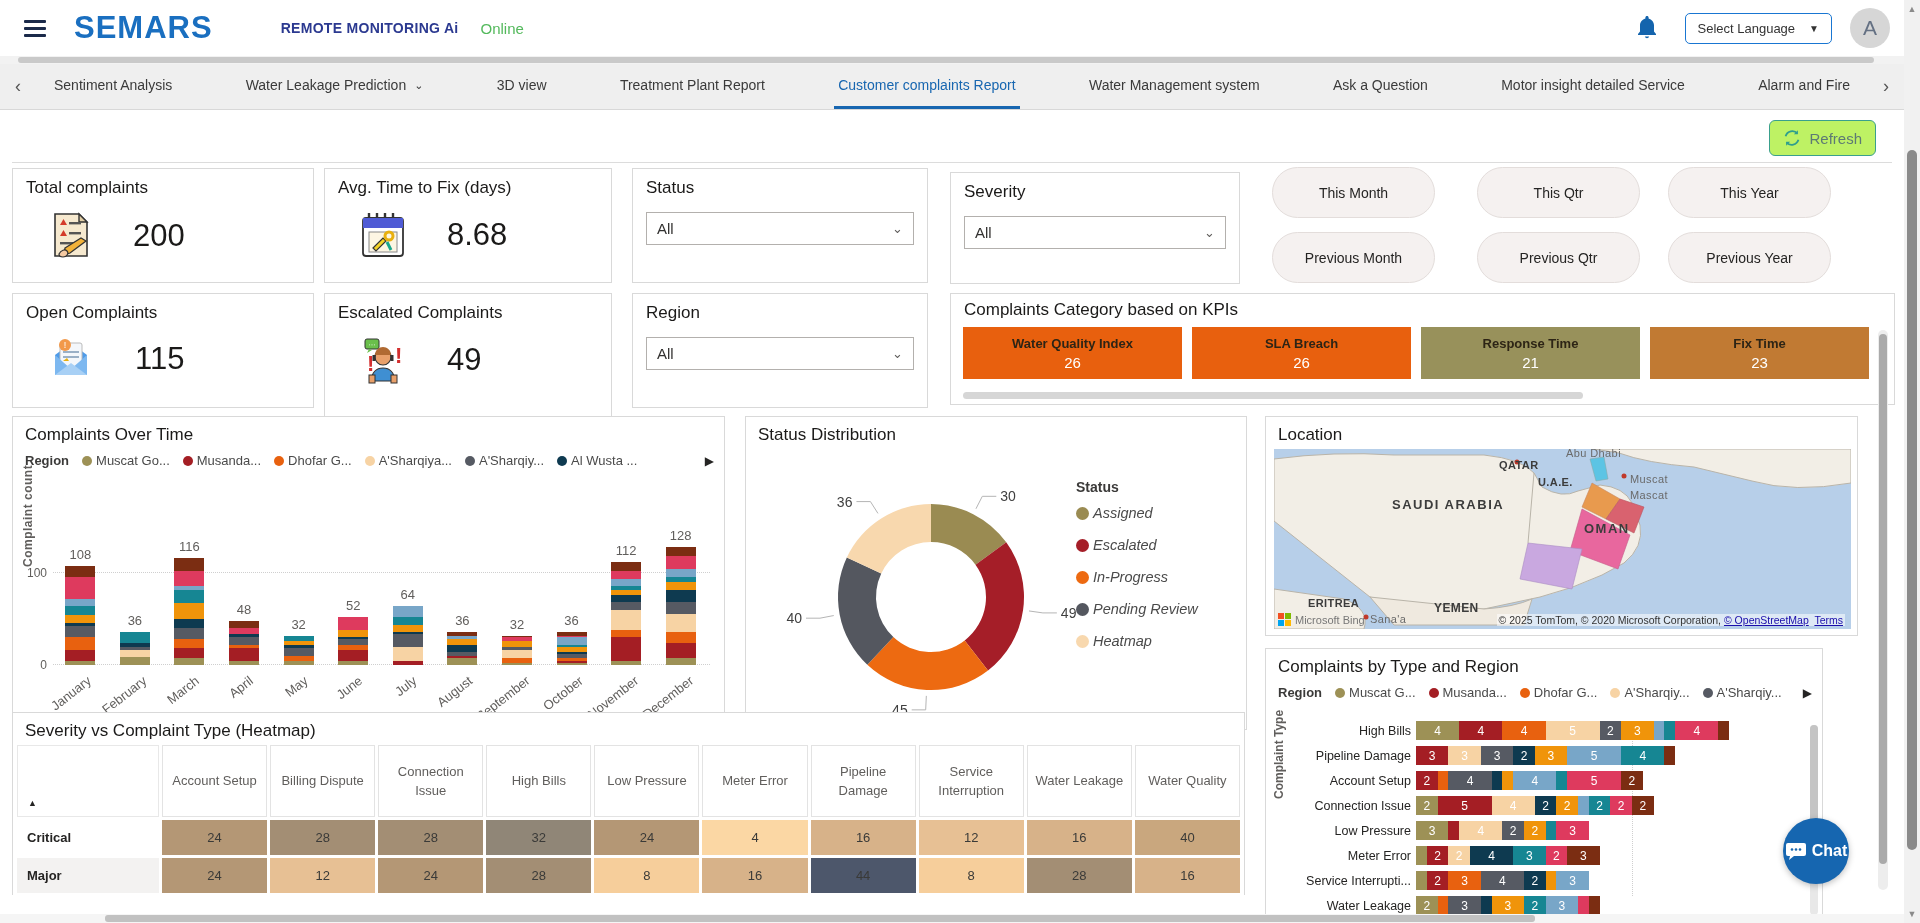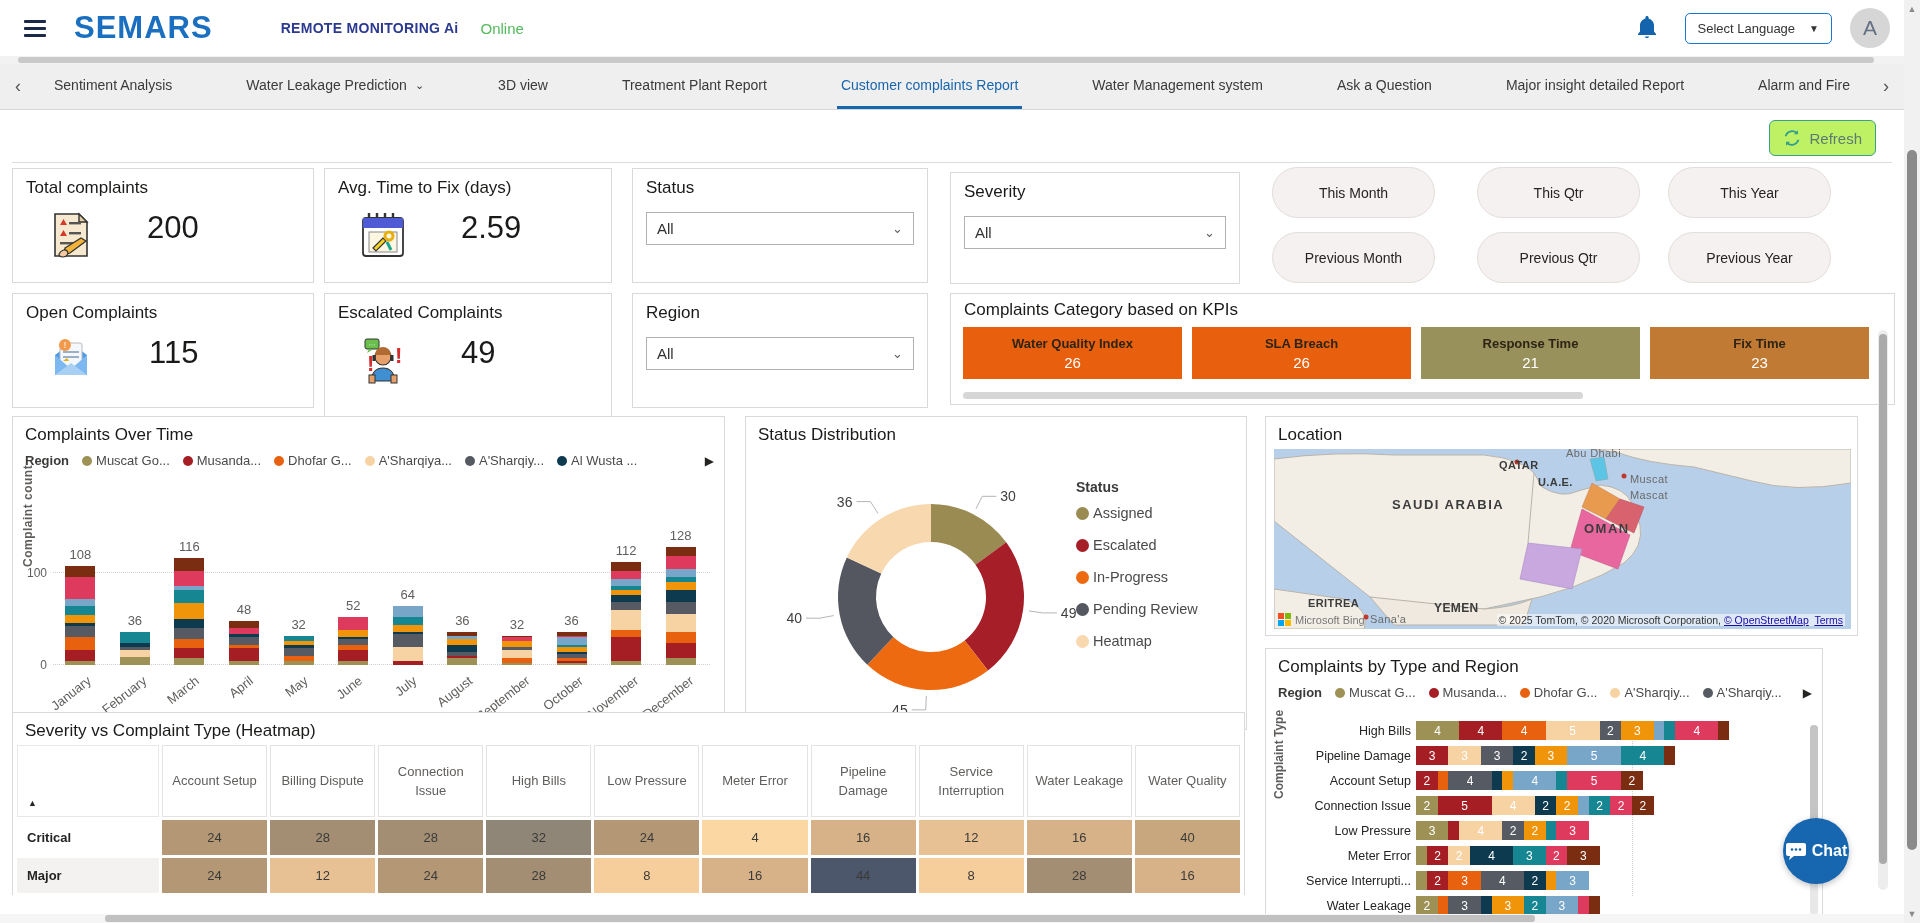--- a/index.html
+++ b/index.html
@@ -38,21 +38,21 @@
 
   
   #refresh { top:120px; right:44px; height:36px; display:flex; align-items:center; gap:8px;
      border:1px solid #3aa08d; border-radius:6px; padding:0 13px; background:#bef264; cursor:pointer;
      font-size:15px; color:#5d7a74; }
   #divider { left:12px; top:162px; width:1880px; height:1px; background:#dcdcdc; }
 
   
   .card { position:absolute; background:#fff; border:1px solid #d9d9d9; }
   .card .ctitle { font-size:17px; color:#1b1a19; padding:9px 0 0 13px; }
-  .kpi-body { display:flex; align-items:flex-start; justify-content:flex-start; gap:30px; padding:12px 0 0 34px; }
+  .kpi-body { display:flex; align-items:center; justify-content:flex-start; gap:16px; padding:12px 0 0 34px; }
   .kpi-value { font-size:31px; color:#1b1a19; margin-left:24px; }
   .filter-body { padding:14px 13px 0 13px; }
   .select { display:flex; align-items:center; justify-content:space-between; border:1px solid #b3b0ad;
      padding:7px 10px; font-size:15px; color:#323130; cursor:pointer; background:#fff; }
   .select .chev { color:#605e5c; font-size:13px; }
 
   
   .pillbtn { position:absolute; width:163px; height:51px; border-radius:26px; background:#f5f1f0;
      border:1px solid #e3dddb; display:flex; align-items:center; justify-content:center;
      font-size:14px; color:#252423; cursor:pointer; }
@@ -84,21 +84,21 @@
   .ot-month { position:absolute; font-size:13px; color:#605e5c; white-space:nowrap;
      transform:translateX(-90%) rotate(-38deg); transform-origin:100% 0; }
   .axis-label-y { position:absolute; left:8px; top:150px; transform:rotate(-90deg); transform-origin:left top;
      font-size:12px; font-weight:700; color:#605e5c; letter-spacing:.5px; white-space:nowrap; }
   .axis-label-x { position:absolute; bottom:4px; width:100%; text-align:center; font-size:13px; color:#605e5c; }
 
   
   #donut-wrap { position:absolute; left:0; top:40px; }
   #donut-legend { position:absolute; left:330px; top:62px; }
   #donut-legend .ltitle { font-weight:700; font-size:14px; color:#3b3a39; margin-bottom:10px; }
-  #donut-legend .litem { margin-bottom:16px; font-size:14.5px; color:#4a4a4a; }
+  #donut-legend .litem { margin-bottom:16px; font-size:14.5px; color:#4a4a4a;font-style:italic; }
   .dlabel { font-size:14px; fill:#3f3f3f; }
   .dline { stroke:#b5b5b5; fill:none; stroke-width:1; }
 
   
   #map-panel { left:1265px; top:416px; width:593px; height:220px; }
   #map-area { position:absolute; left:8px; top:32px; width:577px; height:180px; background:#b7cfe9; overflow:hidden; }
   .map-label { position:absolute; color:#3c3c3c; font-weight:700; white-space:nowrap; }
   .map-label.gray { color:#6a6a6a; font-weight:400; }
   #map-attr { position:absolute; right:6px; bottom:3px; font-size:10.5px; color:#333; background:rgba(255,255,255,.55); padding:0 2px; }
   #map-attr a { color:#1a0dab; text-decoration:underline; cursor:pointer; }
@@ -197,21 +197,21 @@
         <div class="tab active">
           <span>Customer complaints Report</span>
         </div>
         <div class="tab">
           <span>Water Management system</span>
         </div>
         <div class="tab">
           <span>Ask a Question</span>
         </div>
         <div class="tab">
-          <span>Major insight detailed Report</span>
+          <span>Motor insight detailed Service</span>
         </div>
         <div class="tab">
           <span>Alarm and Fire</span>
         </div>
       </div>
     <div class="tab-scroll">›</div>
   </div>
 
   <div id="refresh" class="abs">
     <svg width="18" height="18" viewBox="0 0 18 18">
@@ -247,21 +247,21 @@
     <div class="kpi-body">
       <svg width="48" height="50" viewBox="0 0 48 50">
         <rect x="4" y="8" width="40" height="38" rx="3" fill="#fff" stroke="#333" stroke-width="1.8"></rect>
         <rect x="4" y="8" width="40" height="10" fill="#4f5bd5"></rect>
         <path d="M10 8v-5M18 8v-5M26 8v-5M34 8v-5" stroke="#333" stroke-width="2.4"></path>
         <rect x="10" y="22" width="28" height="20" fill="#fdf6e3" stroke="#888" stroke-width="1"></rect>
         <path d="M14 38l10-10 3 3-10 10z" fill="#f5d327" stroke="#333" stroke-width="1.2"></path>
         <circle cx="30" cy="26" r="4" fill="none" stroke="#e8b00f" stroke-width="3"></circle>
         <path d="M28 32l4 8" stroke="#18a78c" stroke-width="3"></path>
       </svg>
-      <div class="kpi-value">2.59</div>
+      <div class="kpi-value">8.68</div>
     </div>
   </div>
 
   <div class="card" style="left:632px;top:168px;width:296px;height:115px;">
     <div class="ctitle">Status</div>
     <div class="filter-body">
       <div class="select">
         <span>All</span>
         <span class="chev">⌄</span>
       </div>

